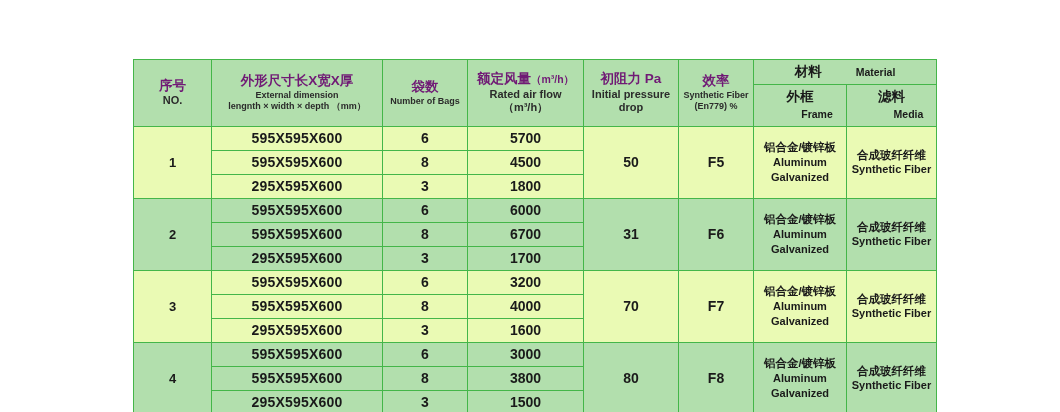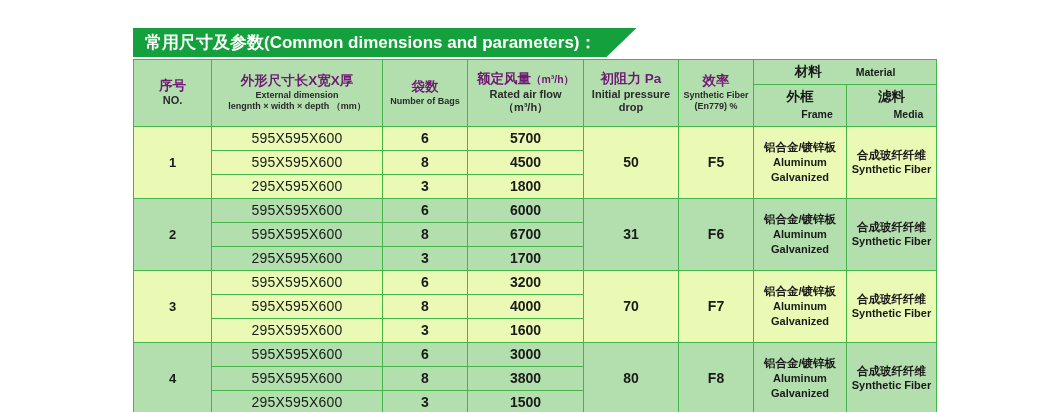--- a/index.html
+++ b/index.html
@@ -66,38 +66,32 @@
   .hdr-en.big{font-size:11px;}
   .hdr-inline-en{font-size:10.5px;font-weight:bold;}
   .hdr-mix{font-size:13.5px;font-weight:bold;line-height:1.3;}
   .hdr-mix .en{font-size:10.5px;padding-left:34px;}
 
   
   .tbl tbody td{background:#eafab4;}
   tbody tr.alt td{background:#b2dfad;}
 
   .cell-no{font-size:13px;font-weight:bold;}
-  .cell-dim{font-size:14px;font-weight:normal;letter-spacing:.2px;}
+  .cell-dim{font-size:14px;font-weight:bold;letter-spacing:.2px;}
   .cell-num{font-size:14px;font-weight:bold;}
   .cell-mat{font-size:12px;font-weight:bold;line-height:1.3;}
   .cell-mat .cn{font-size:11.5px;}
   .cell-mat .en{font-size:11px;}
   .rowh{height:24px;}
 </style>
 </head>
 <body>
 
 <div class="page">
 
-  <div class="ribbon-wrap">
-    <div class="ribbon">
-      <span class="ribbon-text">常用尺寸及参数(Common dimensions and parameters)：</span>
-    </div>
-    <div class="ribbon-tail"></div>
-  </div>
 
   <table class="tbl">
     <colgroup>
       <col style="width:78px">
       <col style="width:171px">
       <col style="width:85px">
       <col style="width:116px">
       <col style="width:95px">
       <col style="width:75px">
       <col style="width:93px">

